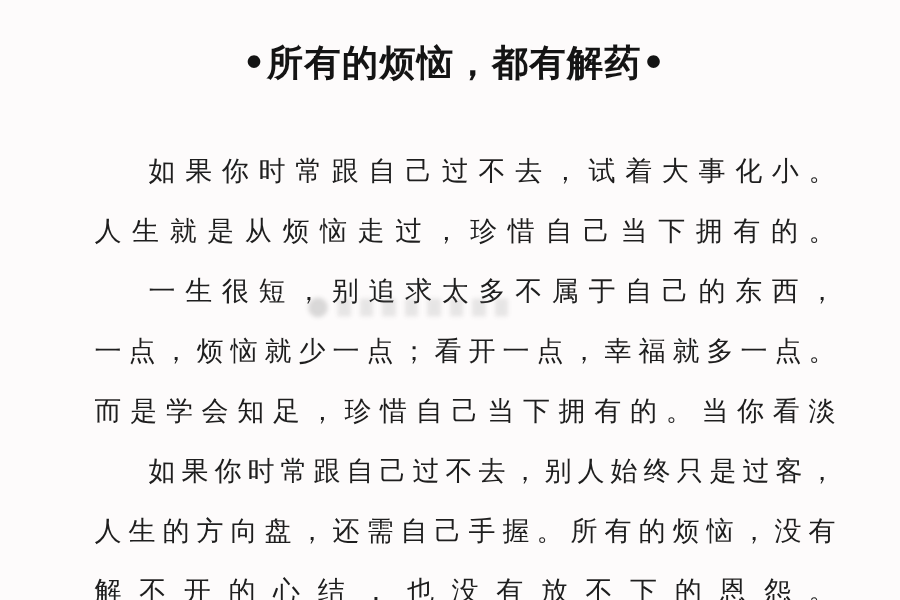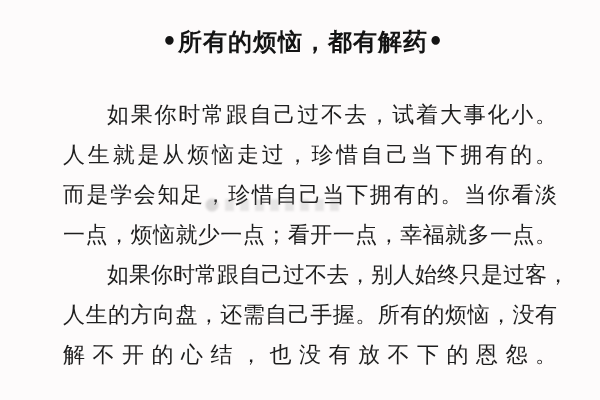--- a/index.html
+++ b/index.html
@@ -29,21 +29,21 @@
     color: #141414;
   }
   .body {
     position: absolute;
     top: 95px;
     left: 63px;
     width: 494px;
     color: #1e1e1e;
   }
   .line {
-    font-size: 22px;
+    font-size: 18px;
     line-height: 40px;
     font-weight: 500;
     white-space: nowrap;
     text-align: justify;
     text-align-last: justify;
     text-justify: inter-character;
     color: #1e1e1e;
   }
   .line.indent {
     text-indent: 2em;
@@ -71,22 +71,23 @@
 </head>
 <body>
 
 <div class="card">
 
   <h1 class="title">•所有的烦恼，都有解药•</h1>
 
   <div class="body">
     <div class="line indent">如果你时常跟自己过不去，试着大事化小。</div>
     <div class="line">人生就是从烦恼走过，珍惜自己当下拥有的。</div>
+    <div class="line indent">一生很短，别追求太多不属于自己的东西，</div>
+    <div class="line">一点，烦恼就少一点；看开一点，幸福就多一点。</div>
     <div class="line">而是学会知足，珍惜自己当下拥有的。当你看淡</div>
-    <div class="line">一点，烦恼就少一点；看开一点，幸福就多一点。</div>
     <div class="line indent">如果你时常跟自己过不去，别人始终只是过客，</div>
     <div class="line">人生的方向盘，还需自己手握。所有的烦恼，没有</div>
     <div class="line">解不开的心结，也没有放不下的恩怨。</div>
   </div>
 
   <div class="watermark"></div>
 
 </div>
 
 </body></html>

